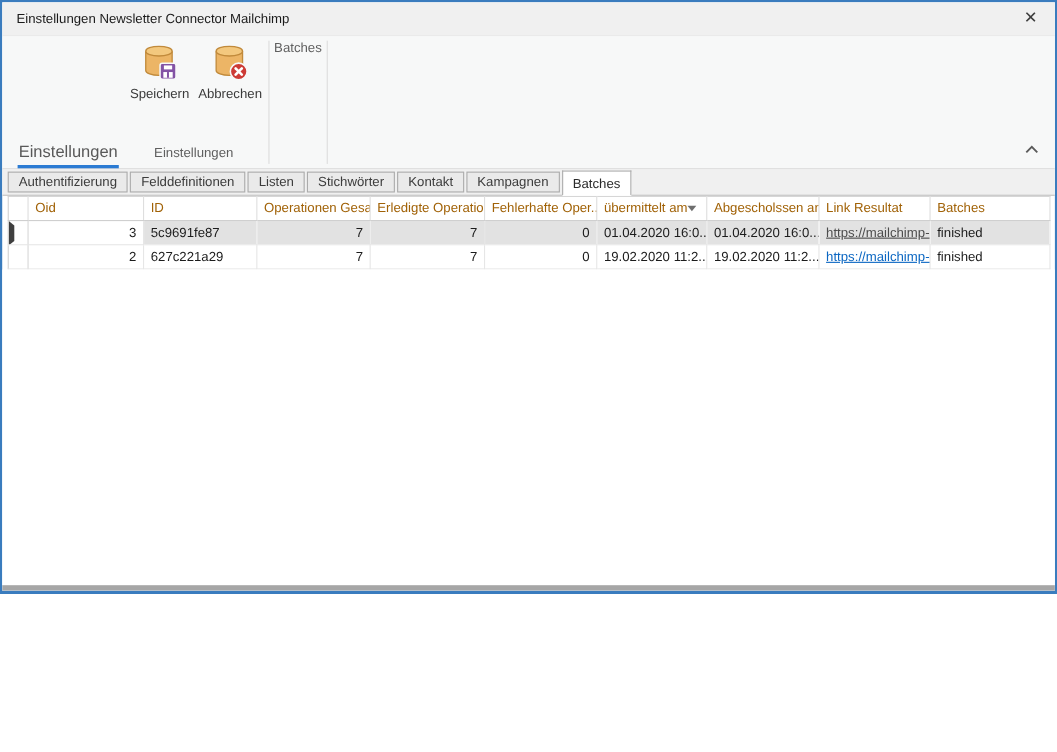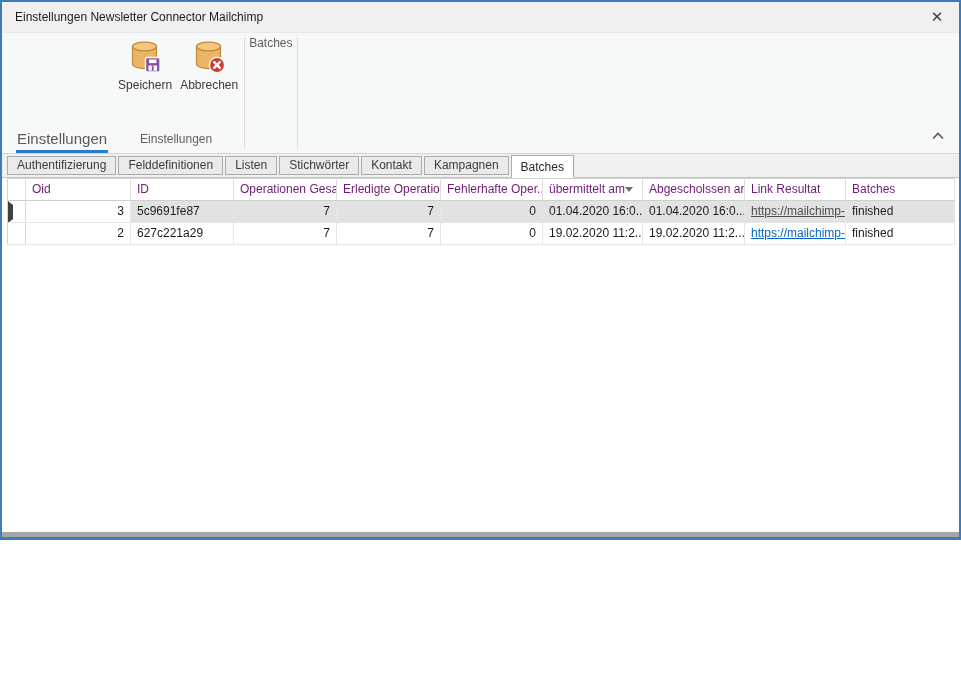--- a/index.html
+++ b/index.html
@@ -49,21 +49,21 @@
   }
 
   
   .grid-wrap { margin:0 5px; }
   table.grid { border-collapse:collapse; table-layout:fixed; width:947px; font-size:12px; }
   .grid th, .grid td {
     overflow:hidden; white-space:nowrap; text-overflow:clip;
     padding:3px 6px 4px; height:21px;
   }
   .grid th {
-    font-weight:normal; color:#701a75; text-align:left;
+    font-weight:normal; color:#a16207; text-align:left;
     border-top:1px solid #d2d2d2; border-bottom:1px solid #cfcfcf; border-right:1px solid #dedede;
     height:22px; background:#fff;
   }
   .grid th.ind, .grid td.ind { border-left:1px solid #d2d2d2; padding:0; }
   .grid td { color:#1c1c1c; border-right:1px solid #e6e6e6; border-bottom:1px solid #e6e6e6; background:#fff; }
   .grid td.ind { border-right:1px solid #d8d8d8; background:#fff; }
   .grid tr.selected td { background:#e2e2e2; }
   .grid tr.selected td.focused { background:#ffffff; }
   .grid tr.selected td.ind { background:#fff; }
   .num { text-align:right; }

